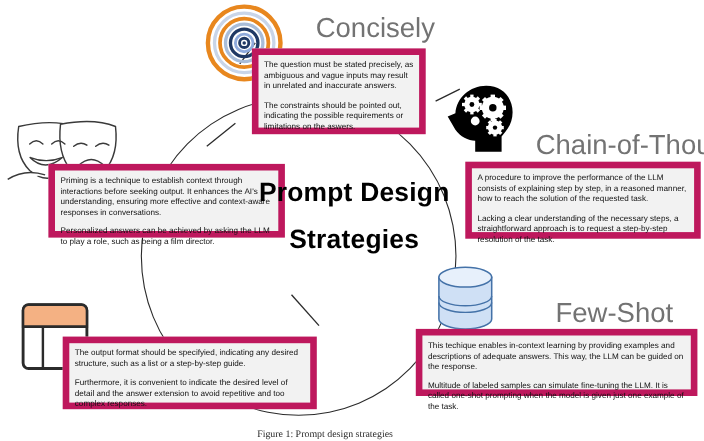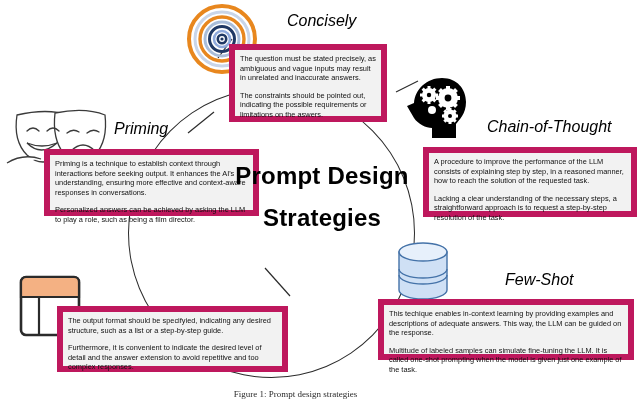--- a/index.html
+++ b/index.html
@@ -7,21 +7,21 @@
        font-family:"Liberation Sans","DejaVu Sans",sans-serif;}
   #stage{position:relative;width:640px;height:401px;background:#fff;}
 
   .ring{position:absolute;left:128px;top:88px;width:285px;height:288px;
         border:1.4px solid #2b2b2b;border-radius:50%;background:transparent;}
 
   .center-title{position:absolute;left:232px;top:155px;width:180px;
         text-align:center;font-weight:bold;font-size:24px;color:#000;
         line-height:42px;letter-spacing:.2px;}
 
-  .node-title{position:absolute;font-size:16px;color:#000000;white-space:nowrap;font-style:italic;}
+  .node-title{position:absolute;font-size:25px;color:#737373;white-space:nowrap;}
 
   .tbox{position:absolute;background:#f2f2f2;border:6px solid #be185d;
         box-sizing:border-box;padding:4px 5px 3px 5px;color:#101010;
         font-size:7.4px;line-height:9.6px;}
   .tbox p{margin:0 0 8px 0;}
   .tbox p:last-child{margin-bottom:0;}
 
   .icon{position:absolute;}
   svg{display:block;overflow:visible;}
 
@@ -76,21 +76,20 @@
       <g fill="none" stroke="#3a3a3a" stroke-width="1.3" stroke-linecap="round">
         <path d="M22 24 q6 -6 12 0"></path>
         <path d="M42 24 q6 -6 12 0"></path>
         <path d="M22 36 q14 14 30 0 q-15 6 -30 0 Z"></path>
         <path d="M62 26 q6 -5 12 -1"></path>
         <path d="M82 26 q6 -5 12 -1"></path>
         <path d="M66 44 q12 -12 24 0"></path>
       </g>
     </svg>
   </div>
-  <div class="node-title" style="left:114px;top:120px;">Priming</div>
   <div class="tbox" style="left:4px;top:149px;width:215px;height:67px;margin-left:40px;">
     <p>Priming is a technique to establish context through interactions before seeking output. It enhances the AI's understanding, ensuring more effective and context-aware responses in conversations.</p>
     <p>Personalized answers can be achieved by asking the LLM to play a role, such as being a film director.</p>
   </div>
 
   <div class="icon" style="left:404px;top:76px;">
     <svg width="66" height="66" viewBox="0 0 66 66">
       <path d="M38 2 C53 2 62 13 62 26 C62 38 55 44 52 48 L52 62 L28 62 L28 52
                C22 52 14 48 10 42 L3 30 L10 27 C11 13 23 2 38 2 Z" fill="#000"></path>
       <g fill="#ffffff">

